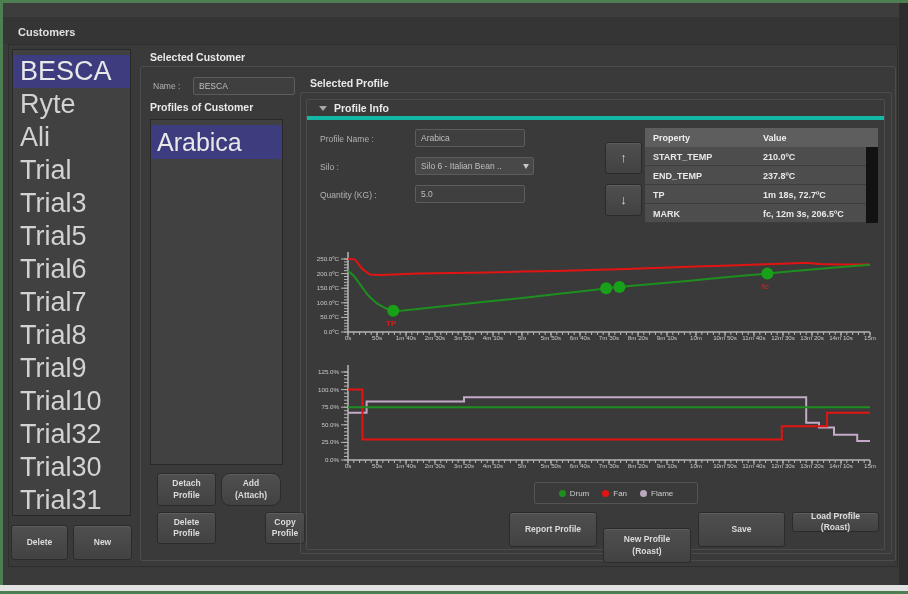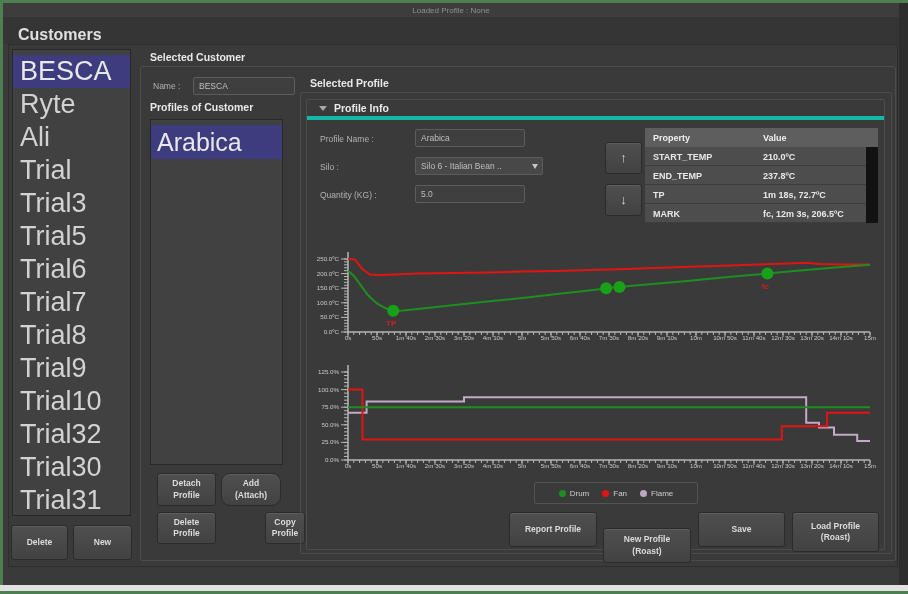--- a/index.html
+++ b/index.html
@@ -8,21 +8,21 @@
   .edge{position:absolute;background:#4d7f53;}
   .edge-top{left:0;top:0;width:908px;height:3px;}
   .edge-left{left:0;top:0;width:3px;height:594px;}
   .edge-bottom{left:0;top:591px;width:908px;height:3px;}
   .strip-white{position:absolute;left:0;top:585px;width:908px;height:6px;background:#e2e2e2;}
   .right-shade{position:absolute;left:899px;top:3px;width:9px;height:582px;background:#2d2d2d;}
   .titlebar{position:absolute;left:3px;top:3px;width:896px;height:14px;background:#3d3d3d;}
   .t-left{position:absolute;left:2px;top:14px;font-size:11px;color:#979797;}
   .t-center{position:absolute;left:0;top:3px;width:100%;text-align:center;font-size:8px;color:#8f8f8f;}
   .band{position:absolute;left:3px;top:17px;width:896px;height:27px;background:#353535;}
-  .customers-label{position:absolute;left:18px;top:26px;font-size:16px;font-weight:bold;color:#e0e0e0;}
+  .customers-label{position:absolute;left:18px;top:26px;font-size:11px;font-weight:bold;color:#e0e0e0;}
   .main-panel{position:absolute;left:8px;top:44px;width:888px;height:521px;border:1px solid #2e2e2e;}
   .list{position:absolute;background:#414141;border:1px solid #282828;overflow:hidden;box-sizing:border-box;}
   .customer-list{left:12px;top:49px;width:119px;height:467px;padding-top:5px;}
   .cust-item{height:33px;line-height:33px;padding-left:7px;font-size:27px;color:#d2d2d2;white-space:nowrap;}
   .profiles-list{left:150px;top:119px;width:133px;height:346px;padding-top:5px;}
   .prof-item{height:34px;line-height:34px;padding-left:6px;font-size:25px;color:#d2d2d2;white-space:nowrap;}
   .selected{background:#3c3c7e;color:#e8e8e8;}
   .btn{position:absolute;background:linear-gradient(#4f4f4f,#424242);border:1px solid #2b2b2b;
        border-radius:3px;box-shadow:inset 0 1px 0 #5d5d5d;color:#dcdcdc;font-weight:bold;
        font-size:8.5px;display:flex;align-items:center;justify-content:center;text-align:center;
@@ -47,21 +47,21 @@
   #gt-selprof{left:310px;top:77px;}
   #gb-selprof{left:300px;top:92px;width:592px;height:462px;}
   #info-frame{left:306px;top:99px;width:579px;height:451px;}
   .info-header{position:absolute;left:307px;top:100px;width:577px;height:20px;display:flex;
                align-items:center;gap:7px;padding-left:12px;border-bottom:4px solid #14b8a6;box-sizing:border-box;}
   .chevron{width:0;height:0;border-left:4px solid transparent;border-right:4px solid transparent;
            border-top:5px solid #a8a8a8;}
   .info-title{font-size:10.5px;font-weight:bold;color:#e9e9e9;}
   #lb-pname{left:320px;top:134px;} #lb-silo{left:320px;top:162px;} #lb-qty{left:320px;top:190px;}
   #in-pname{left:415px;top:129px;width:98px;}
-  #in-silo{left:415px;top:157px;width:98px;background:#484848;padding-right:23px;}
+  #in-silo{left:415px;top:157px;width:98px;background:#484848;padding-right:14px;}
   #in-qty{left:415px;top:185px;width:98px;}
   .dd-arrow{position:absolute;right:4px;top:6px;width:0;height:0;border-left:3.5px solid transparent;
             border-right:3.5px solid transparent;border-top:5px solid #c6c6c6;}
   .arrow-btn{font-size:13px;font-weight:normal;}
   #b-up{left:605px;top:142px;width:37px;height:32px;}
   #b-down{left:605px;top:184px;width:37px;height:32px;}
   .tbl{position:absolute;left:645px;top:128px;width:233px;height:95px;background:#4d4d4d;}
   .tbl-header{position:absolute;left:0;top:0;width:100%;height:19px;background:#5e5e5e;}
   .tbl-header span,.tbl-row span{position:absolute;top:5px;font-size:9px;font-weight:bold;color:#f0f0f0;white-space:nowrap;}
   .col1{left:8px;} .col2{left:118px;}
@@ -72,29 +72,28 @@
   svg.chart{position:absolute;overflow:visible;}
   #chart1{left:325px;top:246px;width:558px;height:104px;}
   #chart2{left:325px;top:360px;width:558px;height:116px;}
   .legend{position:absolute;left:534px;top:482px;width:162px;height:20px;border:1px solid #545454;
           border-radius:2px;display:flex;align-items:center;justify-content:center;gap:13px;}
   .legend-item{display:flex;align-items:center;gap:4px;font-size:8px;color:#cfcfcf;}
   .legend-dot{width:7px;height:7px;border-radius:50%;}
   #b-report{left:509px;top:512px;width:88px;height:35px;}
   #b-newroast{left:603px;top:528px;width:88px;height:35px;}
   #b-save{left:698px;top:512px;width:87px;height:35px;}
-  #b-load{left:792px;top:512px;width:87px;height:40px;}
+  #b-load{left:792px;top:512px;width:87px;height:20px;}
 </style>
 </head>
 <body>
 
 <div class="screen">
   <div class="titlebar">
     <span class="t-left">oster</span>
-    <span class="t-center">Loaded Profile : None</span>
   </div>
   <div class="band"></div>
   <div class="customers-label">Customers</div>
   <div class="main-panel"></div>
 
   <div class="list customer-list">
       <div class="cust-item selected">BESCA</div>
       <div class="cust-item">Ryte</div>
       <div class="cust-item">Ali</div>
       <div class="cust-item">Trial</div>

